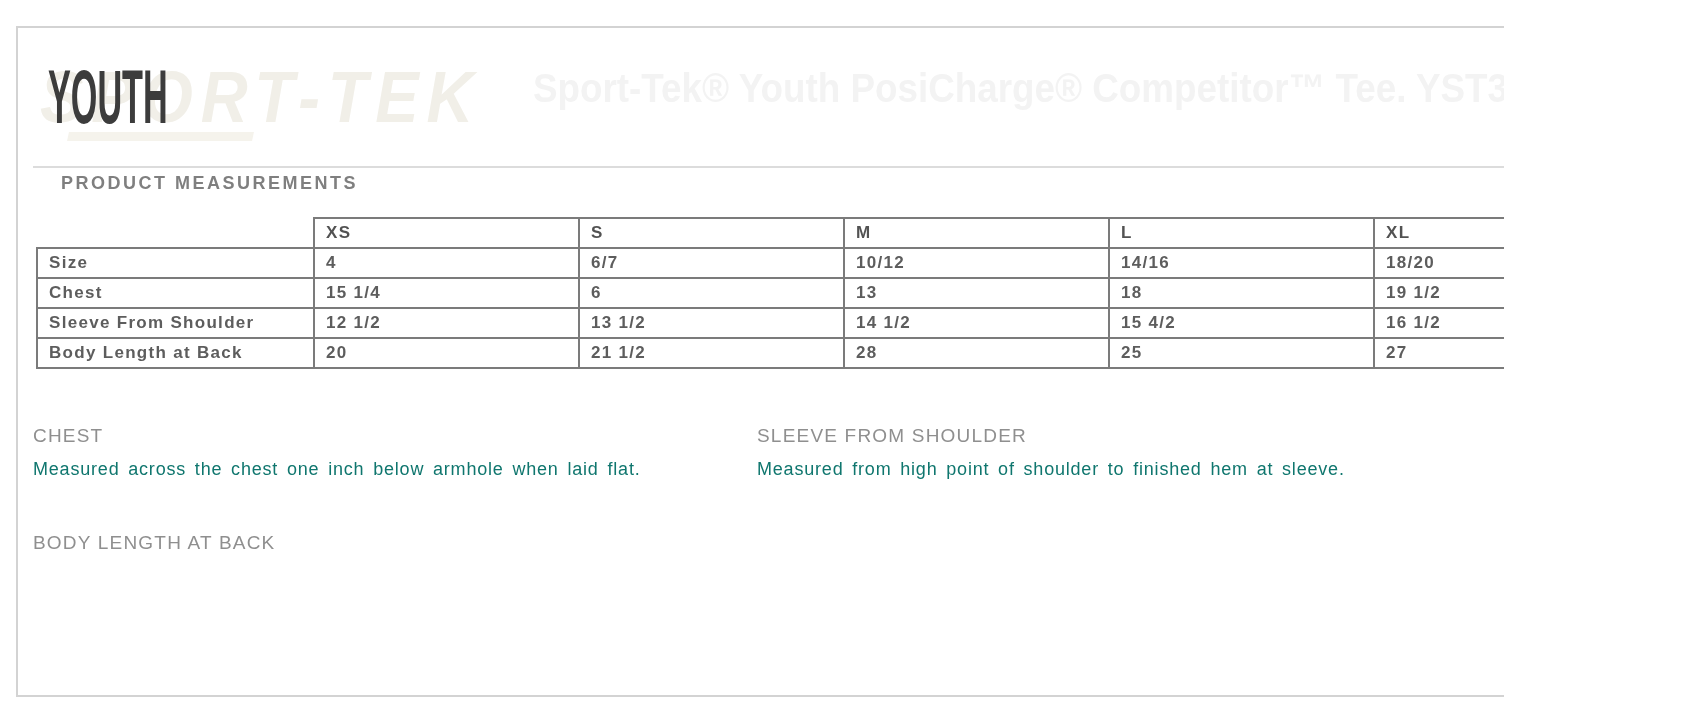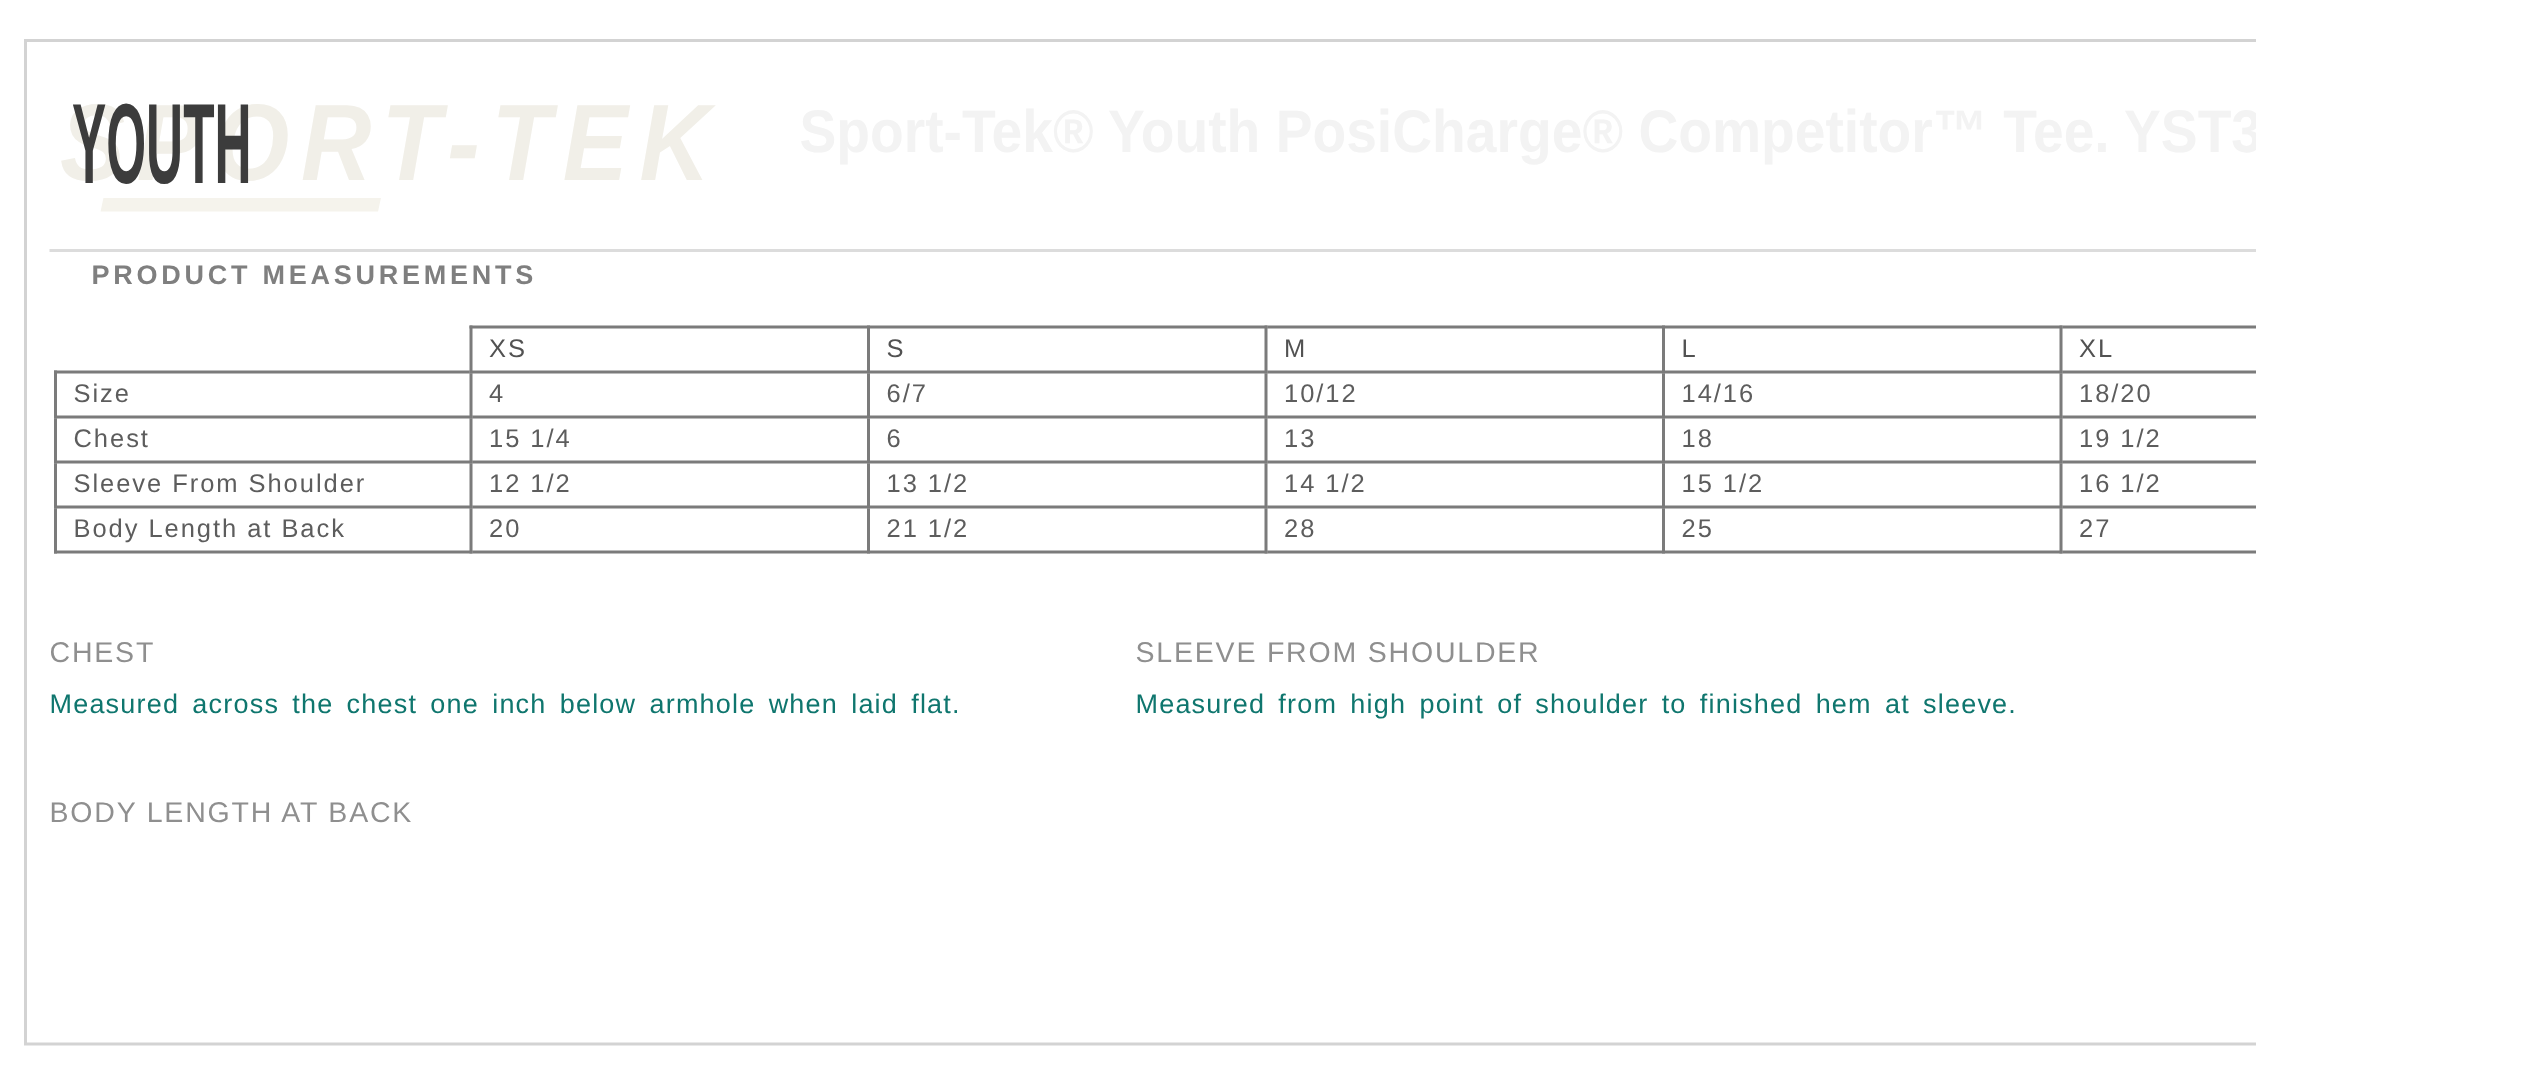--- a/index.html
+++ b/index.html
@@ -101,21 +101,21 @@
     top: 189px;
     border-collapse: collapse;
     table-layout: fixed;
     width: 1602px;
   }
   table.size-table col.label-col { width: 277px; }
   table.size-table col.size-col  { width: 265px; }
   table.size-table th, table.size-table td {
     border: 2px solid #7b7b7b;
     font-size: 17px;
-    font-weight: normal;
+    font-weight: bold;
     text-align: left;
     vertical-align: middle;
     color: #5d5d5d;
     letter-spacing: 1.3px;
     padding: 0 0 0 11px;
     height: 28px;
     background: #ffffff;
   }
   table.size-table th.corner-cell {
     border: none;
@@ -199,21 +199,21 @@
           <td>6</td>
           <td>13</td>
           <td>18</td>
           <td>19 1/2</td>
         </tr>
         <tr>
           <td>Sleeve From Shoulder</td>
           <td>12 1/2</td>
           <td>13 1/2</td>
           <td>14 1/2</td>
-          <td>15 1/2</td>
+          <td>15 4/2</td>
           <td>16 1/2</td>
         </tr>
         <tr>
           <td>Body Length at Back</td>
           <td>20</td>
           <td>21 1/2</td>
           <td>28</td>
           <td>25</td>
           <td>27</td>
         </tr>

